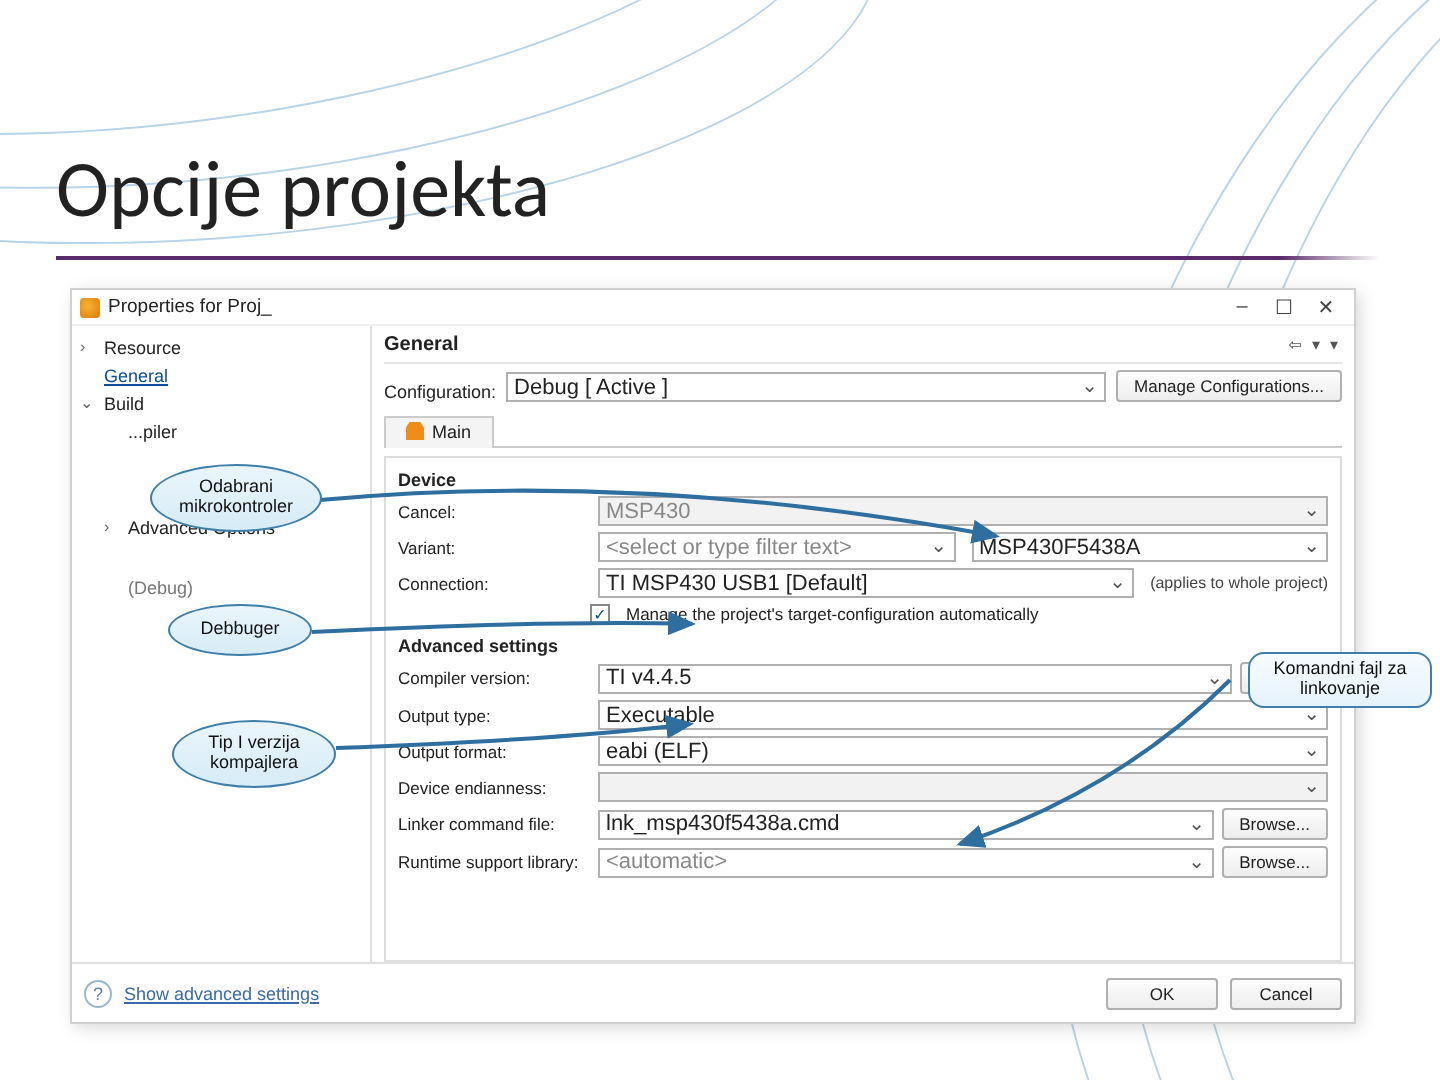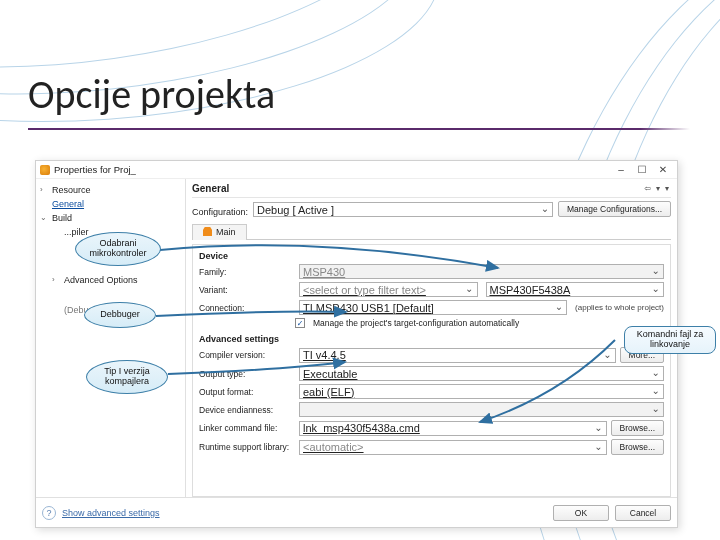--- a/index.html
+++ b/index.html
@@ -39,21 +39,21 @@
     margin: 0;
     font-size: 40px;
     font-weight: 400;
     color: #222;
     font-family: "Calibri", "Segoe UI", sans-serif;
   }
 
   
   .dialog {
     position: absolute;
-    left: 35px; top: 160px;
+    left: 35px; top: 144px;
     width: 643px; height: 368px;
     background: #fff;
     border: 1px solid #d0d0d0;
     box-shadow: 2px 2px 8px rgba(0,0,0,0.15);
     font-size: 9px;
     color: #222;
   }
   .titlebar {
     height: 18px;
     display: flex;
@@ -184,21 +184,21 @@
     position: relative;
     overflow: hidden;
   }
   .section-title { font-weight: 600; margin: 1px 0 3px 0; font-size: 9px; }
   .formrow {
     display: flex; align-items: center;
     margin-bottom: 3px;
     gap: 4px;
   }
   .formrow label { width: 96px; }
-  .formrow .select, .formrow .textinput { flex: 1; text-decoration: underline; }
+  .formrow .select, .formrow .textinput { flex: 1; }
   .variant-extra { width: 96px; margin-left: 4px; }
   .sidenote { font-size: 8px; color: #444; margin-left: 4px; white-space: nowrap; }
   .checkbox {
     width: 10px; height: 10px;
     border: 1px solid #888;
     display: inline-flex; align-items: center; justify-content: center;
     font-size: 8px; color: #0a4c9e;
     margin-right: 4px;
     background: #fff;
   }
@@ -307,21 +307,21 @@
         <div class="tab">
           <span class="tabicon"></span>
           <span>Main</span>
         </div>
       </div>
 
       <div class="scrollpanel">
         <div class="section-title">Device</div>
 
         <div class="formrow">
-          <label>Family:</label>
+          <label>Cancel:</label>
           <div class="select" style="background:#f2f2f2;color:#888">
               <span>MSP430</span>
             </div>
         </div>
 
         <div class="formrow">
           <label>Variant:</label>
           <div class="select">
               <span style="color:#888">&lt;select or type filter text&gt;</span>
             </div>

